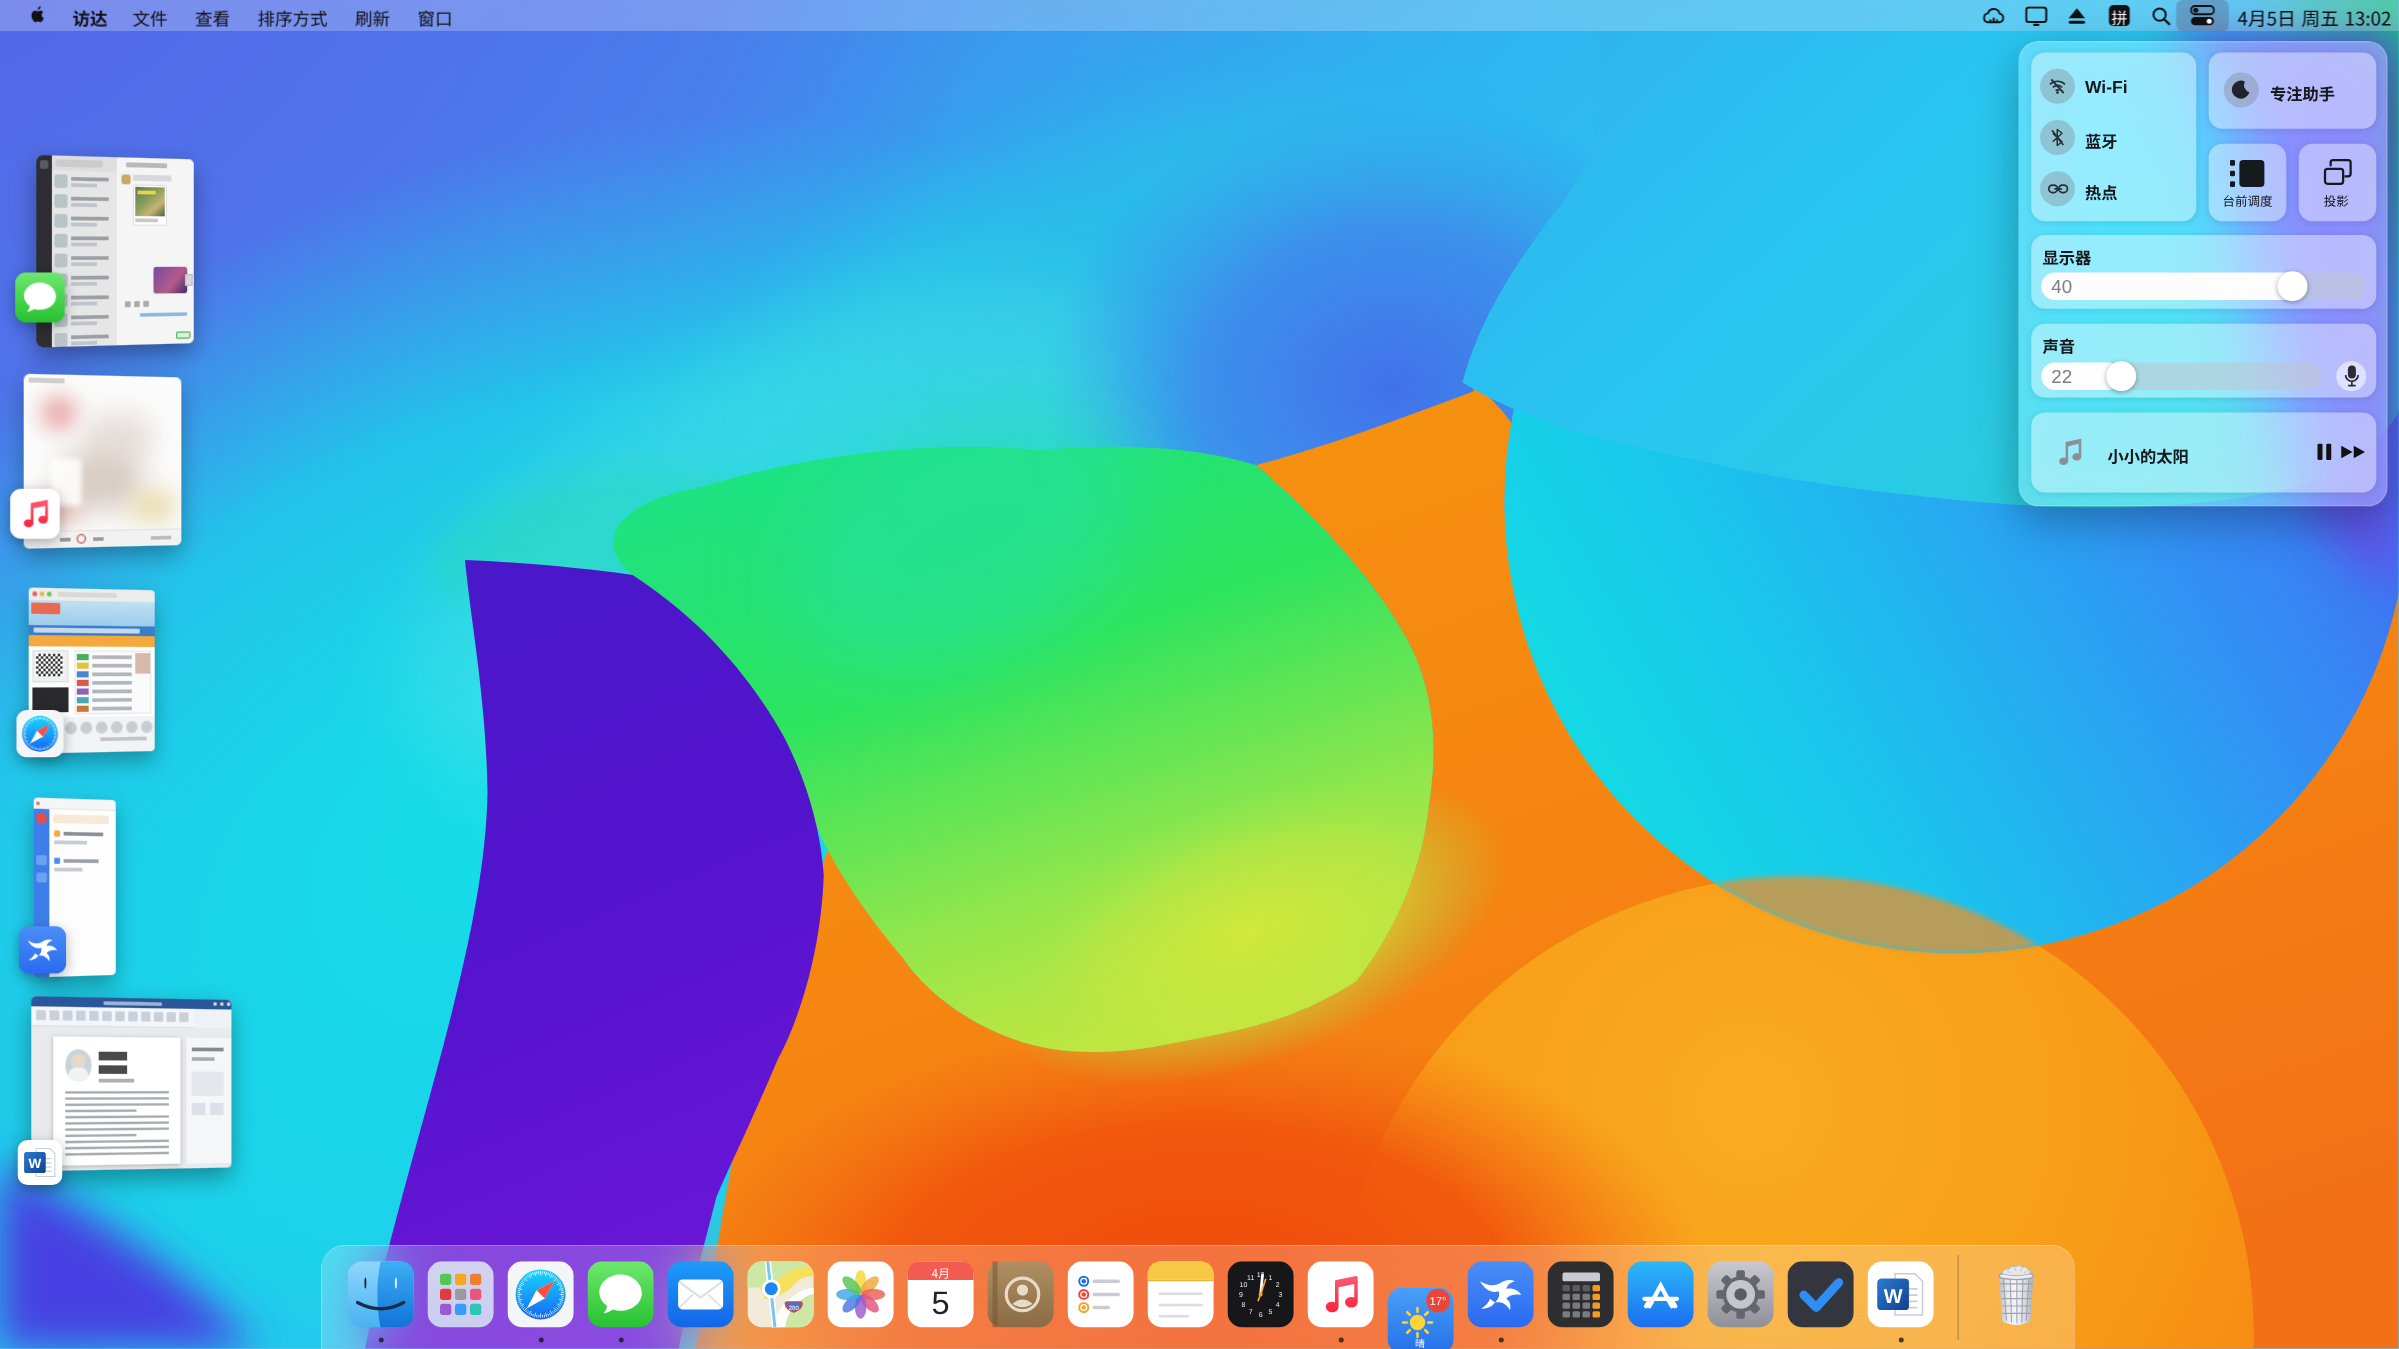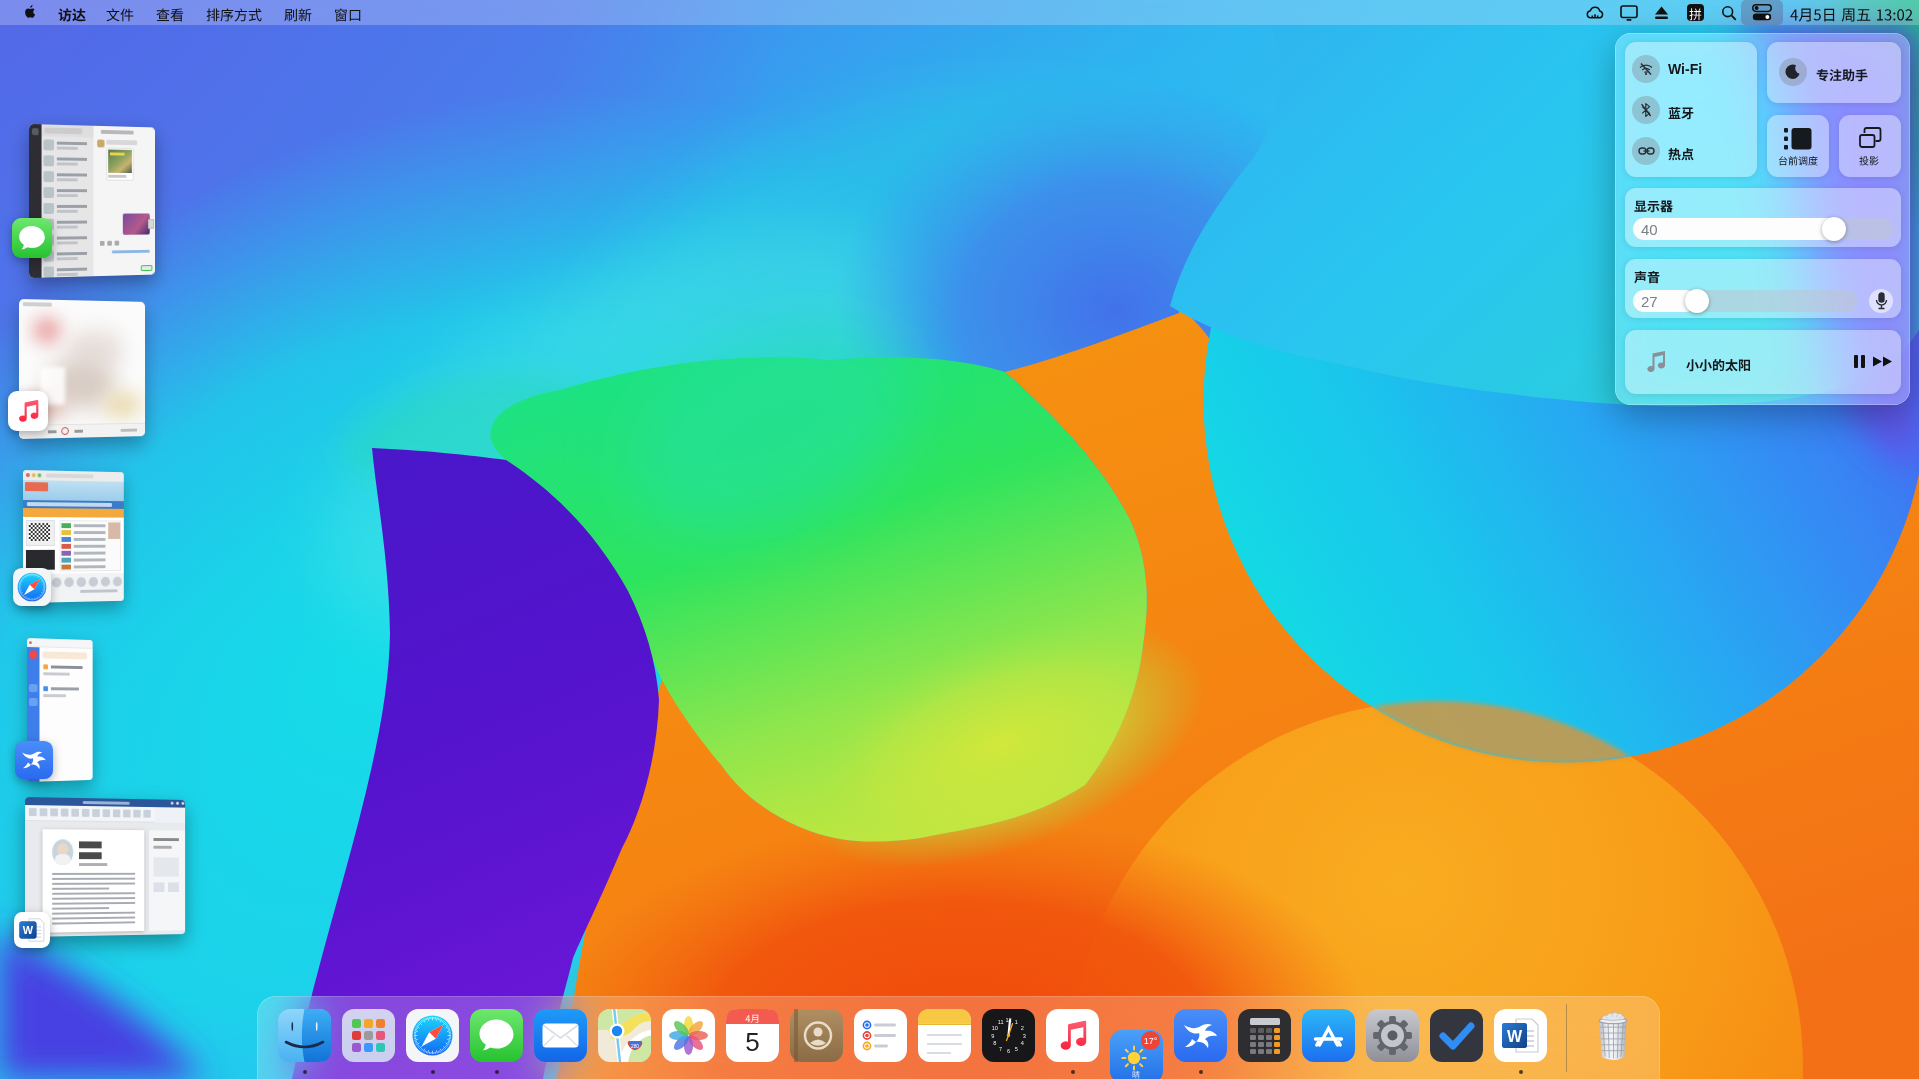--- a/index.html
+++ b/index.html
@@ -623,21 +623,21 @@
     <div class="abs" style="left:1641px;top:221px;font:15px 'Liberation Sans';color:#7a8088">40</div>
     <svg style="position:absolute;left:1634px;top:267px;overflow:visible" width="26" height="20">
       <g fill="#15181c">
         <path transform="translate(0.00,15.08) scale(0.013000,-0.013000)" d="M437 850V774H60V673H437V611H125V511H892V611H558V673H938V774H558V850ZM141 455V331C141 229 129 87 19 -13C44 -29 94 -72 112 -94C184 -27 223 63 242 152H757V98H878V455ZM757 253H557V358H757ZM257 253C259 280 260 306 260 330V358H440V253Z"></path>
         <path transform="translate(13.00,15.08) scale(0.013000,-0.013000)" d="M652 663C642 625 624 577 608 540H401C393 575 373 625 350 663ZM413 841C424 820 436 794 444 769H106V663H327L229 644C246 613 261 573 270 540H50V433H951V540H738L788 643L692 663H905V769H581C571 799 555 834 538 861ZM295 114H711V43H295ZM295 205V272H711V205ZM174 371V-91H295V-57H711V-90H837V371Z"></path>
       </g>
     </svg>
     <div class="abs" style="left:1633px;top:290px;width:224px;height:22px;border-radius:11px;background:rgba(190,196,210,0.55)"></div>
     <div class="abs" style="left:1633px;top:290px;width:64px;height:22px;border-radius:11px;background:#fdfdfd"></div>
     <div class="abs" style="left:1685px;top:289px;width:24px;height:24px;border-radius:50%;background:#fff;box-shadow:0 1px 4px rgba(0,0,0,0.35)"></div>
-    <div class="abs" style="left:1641px;top:293px;font:15px 'Liberation Sans';color:#7a8088">27</div>
+    <div class="abs" style="left:1641px;top:293px;font:15px 'Liberation Sans';color:#7a8088">22</div>
     <div class="abs" style="left:1869px;top:289px;width:24px;height:24px;border-radius:50%;background:rgba(255,255,255,0.55);display:flex;align-items:center;justify-content:center">
       <svg width="13" height="18" viewBox="0 0 13 18">
         <g fill="none" stroke="#2a2e34" stroke-width="1.4">
 <rect x="4" y="1" width="5" height="9" rx="2.5" fill="#2a2e34"></rect>
           <path d="M1.5 8 a5 5 0 0 0 10 0 M6.5 13 v3.5 M3.5 16.5 h6"></path>
         </g>
       </svg>
     </div>
     <div class="abs" style="left:1643px;top:349px"><svg width="26" height="26" viewBox="0 0 26 26">
         <path fill="#8a8f98" d="M9.5 4.5 L22 2 V16.5 a3.6 3 0 1 1-2-2.7 V6 L11.5 8 V20 a3.6 3 0 1 1-2-2.7 Z"></path>

